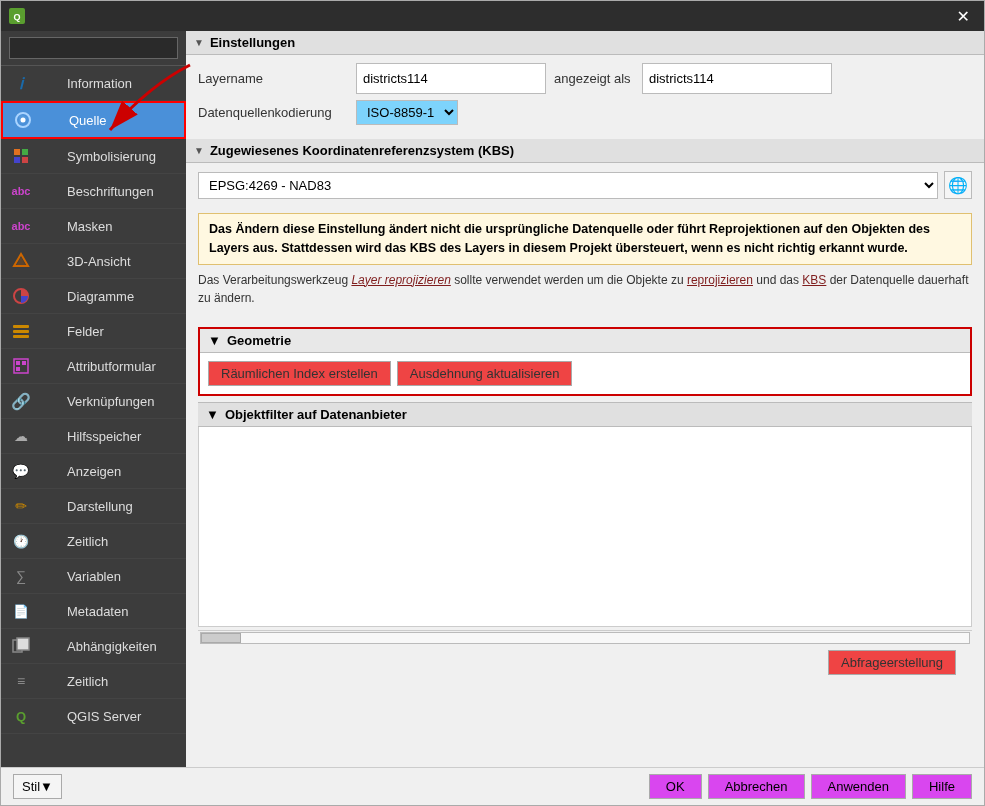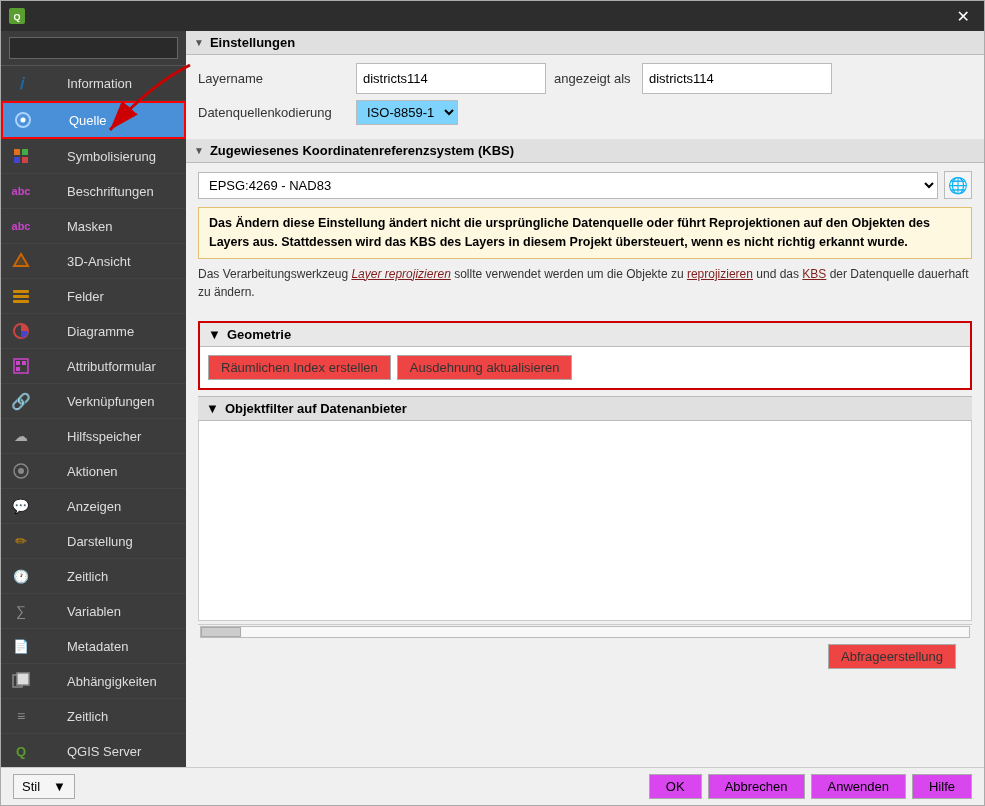--- a/index.html
+++ b/index.html
@@ -155,21 +155,21 @@
       border: 1px solid #bbb;
       background: #7dd3fc;
       padding: 3px 6px;
       font-size: 13px;
     }
     
     .kbs-select-row {
       display: flex;
       align-items: center;
       gap: 6px;
-      margin-bottom: 8px;
+      margin-bottom: 14px;
     }
     .kbs-select {
       flex: 1;
       border: 1px solid #bbb;
       background: white;
       padding: 4px 6px;
       font-size: 13px;
     }
     .globe-btn {
       width: 28px;
@@ -301,21 +301,21 @@
       cursor: pointer;
     }
     .btn-stil {
       border: 1px solid #aaa;
       background: #f5f5f5;
       padding: 4px 8px;
       font-size: 13px;
       cursor: pointer;
       display: flex;
       align-items: center;
-      gap: 13px;
+      gap: 0;
     }
   </style>
 </head>
 <body>
 
 <div class="window">
 
   <div class="titlebar">
     <div class="titlebar-left">
       <div class="titlebar-icon">
@@ -373,64 +373,55 @@
           <svg width="18" height="18" viewBox="0 0 18 18">
             <polygon points="9,2 16,14 2,14" fill="none" stroke="#cc6600" stroke-width="2"></polygon>
             <polygon points="9,5 14,14 4,14" fill="#cc660033"></polygon>
           </svg>
         </div>
         <span class="label">3D-Ansicht</span>
       </div>
       <div class="sidebar-item">
         <div class="icon">
           <svg width="18" height="18" viewBox="0 0 18 18">
+            <circle cx="9" cy="9" r="7" fill="none" stroke="#cc4444" stroke-width="2"></circle>
+            <path d="M9,9 L9,2 A7,7 0 0,1 16,9 Z" fill="#cc4444"></path>
+            <path d="M9,9 L16,9 A7,7 0 0,1 9,16 Z" fill="#4444cc"></path>
+          </svg>
+        </div>
+        <span class="label">Diagramme</span>
+      </div>
+      <div class="sidebar-item">
+        <div class="icon">
+          <svg width="18" height="18" viewBox="0 0 18 18">
             <rect x="1" y="3" width="16" height="3" fill="#cc8800" rx="1"></rect>
             <rect x="1" y="8" width="16" height="3" fill="#cc8800" rx="1"></rect>
             <rect x="1" y="13" width="16" height="3" fill="#cc8800" rx="1"></rect>
           </svg>
         </div>
         <span class="label">Felder</span>
-      </div>
-      <div class="sidebar-item">
-        <div class="icon">
-          <svg width="18" height="18" viewBox="0 0 18 18">
-            <circle cx="9" cy="9" r="7" fill="none" stroke="#cc4444" stroke-width="2"></circle>
-            <path d="M9,9 L9,2 A7,7 0 0,1 16,9 Z" fill="#cc4444"></path>
-            <path d="M9,9 L16,9 A7,7 0 0,1 9,16 Z" fill="#4444cc"></path>
-          </svg>
-        </div>
-        <span class="label">Diagramme</span>
       </div>
       <div class="sidebar-item">
         <div class="icon">
           <svg width="18" height="18" viewBox="0 0 18 18">
             <rect x="2" y="2" width="14" height="14" fill="none" stroke="#cc44cc" stroke-width="1.5"></rect>
             <rect x="4" y="4" width="4" height="4" fill="#cc44cc"></rect>
             <rect x="10" y="4" width="4" height="4" fill="#cc44cc"></rect>
             <rect x="4" y="10" width="4" height="4" fill="#cc44cc"></rect>
           </svg>
         </div>
         <span class="label">Attributformular</span>
       </div>
       <div class="sidebar-item">
         <div class="icon" style="color:#4488cc; font-size:16px;">🔗</div>
         <span class="label">Verknüpfungen</span>
       </div>
       <div class="sidebar-item">
         <div class="icon" style="color:#aaa; font-size:14px;">☁</div>
         <span class="label">Hilfsspeicher</span>
-      </div>
-      <div class="sidebar-item">
-        <div class="icon">
-          <svg width="18" height="18" viewBox="0 0 18 18">
-            <circle cx="9" cy="9" r="7" fill="none" stroke="#888" stroke-width="1.5"></circle>
-            <circle cx="9" cy="9" r="3" fill="#888"></circle>
-          </svg>
-        </div>
-        <span class="label">Aktionen</span>
       </div>
       <div class="sidebar-item">
         <div class="icon" style="color:#888; font-size:14px;">💬</div>
         <span class="label">Anzeigen</span>
       </div>
       <div class="sidebar-item">
         <div class="icon" style="color:#cc8800; font-size:14px;">✏</div>
         <span class="label">Darstellung</span>
       </div>
       <div class="sidebar-item">

